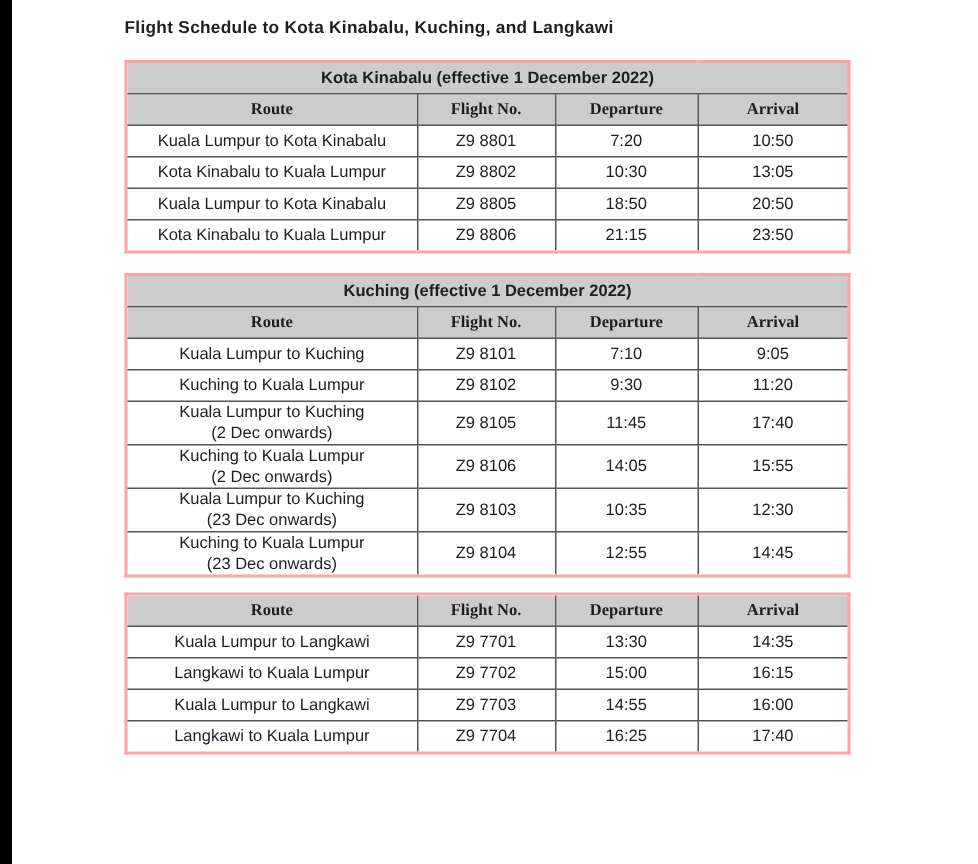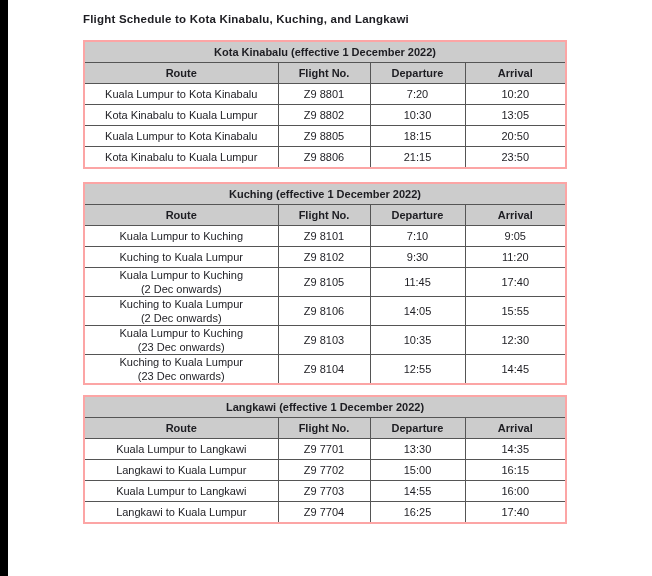--- a/index.html
+++ b/index.html
@@ -51,20 +51,21 @@
   }
   .tbl-title {
     background: #cccccc;
     font-weight: bold;
     font-size: 11px;
   }
   table.sched th {
     background: #cccccc;
     font-weight: bold;
     font-size: 11px;
+    font-family: Liberation Serif, serif;
   }
   th.col-route, td.route {
     text-align: left;
     padding-left: 5px;
     padding-right: 3px;
   }
   td.route { white-space: pre-line; padding-top: 3px; padding-bottom: 3px; }
   col.c-route    { width: 194px; }
   col.c-flight   { width: 92px; }
   col.c-depart   { width: 95px; }
@@ -93,32 +94,32 @@
     <tr>
       <th class="col-route">Route</th>
       <th>Flight No.</th>
       <th>Departure</th>
       <th>Arrival</th>
     </tr>
     <tr>
       <td class="route">Kuala Lumpur to Kota Kinabalu</td>
       <td>Z9 8801</td>
       <td>7:20</td>
-      <td>10:20</td>
+      <td>10:50</td>
     </tr>
     <tr>
       <td class="route">Kota Kinabalu to Kuala Lumpur</td>
       <td>Z9 8802</td>
       <td>10:30</td>
       <td>13:05</td>
     </tr>
     <tr>
       <td class="route">Kuala Lumpur to Kota Kinabalu</td>
       <td>Z9 8805</td>
-      <td>18:15</td>
+      <td>18:50</td>
       <td>20:50</td>
     </tr>
     <tr>
       <td class="route">Kota Kinabalu to Kuala Lumpur</td>
       <td>Z9 8806</td>
       <td>21:15</td>
       <td>23:50</td>
     </tr>
   </tbody>
     </table>
@@ -184,23 +185,20 @@
     </table>
 
   <table class="sched" id="tbl-2">
     <colgroup>
         <col class="c-route">
         <col class="c-flight">
         <col class="c-depart">
         <col class="c-arrive">
       </colgroup>
     <tbody>
-        <tr>
-      <td colspan="4" class="tbl-title">Langkawi (effective 1 December 2022)</td>
-    </tr>
     <tr>
       <th class="col-route">Route</th>
       <th>Flight No.</th>
       <th>Departure</th>
       <th>Arrival</th>
     </tr>
     <tr>
       <td class="route">Kuala Lumpur to Langkawi</td>
       <td>Z9 7701</td>
       <td>13:30</td>

